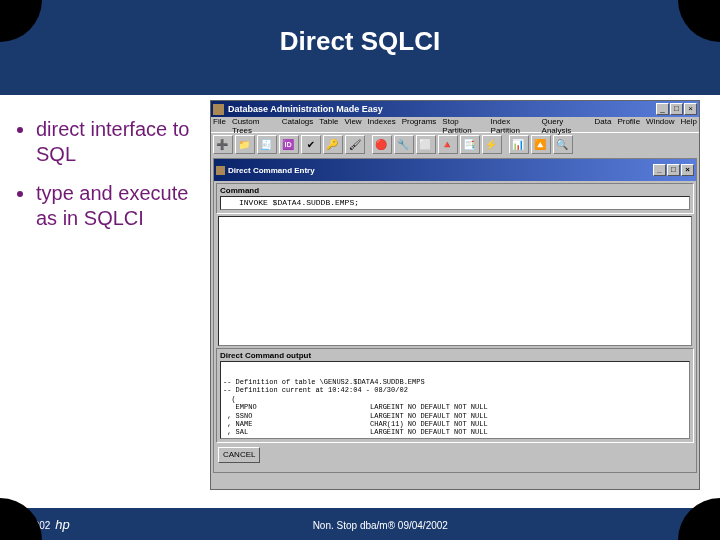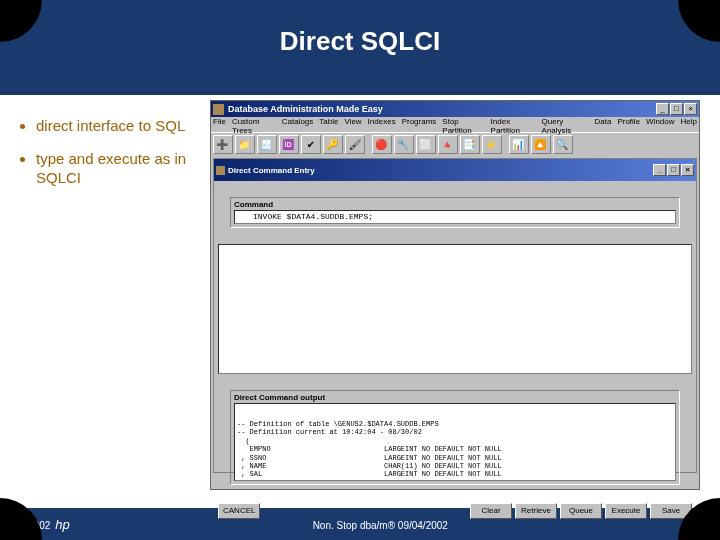--- a/index.html
+++ b/index.html
@@ -4,37 +4,37 @@
 <style>
   * { margin: 0; padding: 0; box-sizing: border-box; }
   body { width: 720px; height: 540px; background: #1a3a6e; font-family: Arial, sans-serif; position: relative; overflow: hidden; }
   .corner-tl, .corner-tr, .corner-bl, .corner-br { position: absolute; width: 42px; height: 42px; background: #000; z-index: 100; }
   .corner-tl { top: 0; left: 0; border-bottom-right-radius: 42px; }
   .corner-tr { top: 0; right: 0; border-bottom-left-radius: 42px; }
   .corner-bl { bottom: 0; left: 0; border-top-right-radius: 42px; }
   .corner-br { bottom: 0; right: 0; border-top-left-radius: 42px; }
   .slide-title { color: #fff; font-size: 26px; text-align: center; padding: 26px 0 16px 0; }
   .content-area { position: absolute; top: 95px; left: 0; right: 0; bottom: 32px; background: #fff; }
-  .bullets { position: absolute; left: 22px; top: 22px; width: 175px; font-size: 15px; color: #a16207; }
+  .bullets { position: absolute; left: 22px; top: 22px; width: 175px; font-size: 20px; color: #701a75; }
   .bullets li { list-style: disc; margin-left: 14px; margin-bottom: 14px; line-height: 1.25; }
   .app-window { position: absolute; left: 210px; top: 5px; width: 490px; height: 390px; border: 1px solid #666; background: #c0c0c0; font-family: "MS Sans Serif", Tahoma, sans-serif; font-size: 9px; }
   .titlebar { background: linear-gradient(to right, #0a246a, #5a7edc); color: #fff; height: 16px; display: flex; align-items: center; padding: 1px 2px; }
   .titlebar .ticon { width: 11px; height: 11px; background: #a85; margin-right: 4px; }
   .titlebar .ttxt { flex: 1; font-size: 9px; font-weight: bold; }
   .winbtn { width: 13px; height: 12px; background: #c0c0c0; border: 1px solid #fff; border-right-color: #555; border-bottom-color: #555; margin-left: 1px; font-size: 8px; text-align: center; line-height: 10px; color: #000; }
   .menubar { background: #c0c0c0; height: 15px; display: flex; align-items: flex-start; padding: 0 2px; font-size: 8px; color: #000; gap: 6px; }
   .menubar span { cursor: default; }
   .toolbar { background: #c0c0c0; height: 24px; display: flex; align-items: center; padding: 2px; gap: 2px; border-top: 1px solid #fff; }
   .tbtn { width: 20px; height: 19px; background: #c0c0c0; border: 1px solid #fff; border-right-color: #808080; border-bottom-color: #808080; display: flex; align-items: center; justify-content: center; font-size: 10px; }
   .tsep { width: 3px; }
   .inner-window { position: absolute; left: 2px; top: 57px; right: 2px; bottom: 16px; border: 1px solid #808080; background: #c0c0c0; }
   .inner-title { background: linear-gradient(to right, #0a246a, #5a7edc); color: #fff; height: 22px; display: flex; align-items: center; padding: 0 2px; font-size: 8px; font-weight: bold; }
   .inner-title .ticon { width: 9px; height: 9px; background: #a85; margin-right: 3px; }
   .inner-title .sp { flex: 1; }
-  .grp { margin: 16px; border: 1px solid #808080; border-right-color: #fff; border-bottom-color: #fff; }
+  .grp { margin: 2px; border: 1px solid #808080; border-right-color: #fff; border-bottom-color: #fff; }
   .grp-label { font-size: 8px; color: #000; margin: 2px 3px 0 3px; font-weight: bold; }
   .cmd-input { margin: 1px 3px 3px 3px; height: 14px; background: #fff; border: 1px inset #808080; font-family: "Courier New", monospace; font-size: 8px; padding: 1px 18px; color: #000; }
   .blank-area { margin: 0 4px; height: 130px; background: #fff; border: 1px inset #808080; }
   .output-area { margin: 1px 3px 3px 3px; height: 78px; background: #fff; border: 1px inset #808080; font-family: "Courier New", monospace; font-size: 7px; color: #000; padding: 16px 2px; white-space: pre; overflow: hidden; line-height: 1.2; }
   .btnrow { display: flex; justify-content: space-between; padding: 2px 4px; }
   .btngrp { display: flex; gap: 3px; }
   .dbtn { min-width: 42px; height: 16px; background: #c0c0c0; border: 1px solid #fff; border-right-color: #555; border-bottom-color: #555; font-size: 8px; text-align: center; line-height: 14px; color: #000; padding: 0 4px; cursor: default; }
   .statusbar { position: absolute; left: 0; right: 0; bottom: 0; height: 14px; background: #c0c0c0; border-top: 1px solid #fff; display: flex; font-size: 8px; color: #000; align-items: center; }
   .statusbar .cell { border: 1px inset #ddd; height: 12px; padding: 0 4px; line-height: 11px; }
   .statusbar .c1 { width: 36px; }
@@ -128,27 +128,20 @@
  , SSNO                            LARGEINT NO DEFAULT NOT NULL
  , NAME                            CHAR(11) NO DEFAULT NOT NULL
  , SAL                             LARGEINT NO DEFAULT NOT NULL
  , DOB                             DECIMAL( 1, 1 ) NO DEFAULT NOT NULL
  , ADDR                            CHAR(31) NO DEFAULT NOT NULL</div>
       </div>
       <div class="btnrow">
         <div class="btngrp">
           <div class="dbtn">CANCEL</div>
         </div>
-        <div class="btngrp">
-          <div class="dbtn">Clear</div>
-          <div class="dbtn">Retrieve</div>
-          <div class="dbtn">Queue</div>
-          <div class="dbtn">Execute</div>
-          <div class="dbtn">Save</div>
-        </div>
       </div>
     </div>
 
   </div>
 </div>
 
 <div class="footer">
   <span>
     <span>© 2002</span>
     <span class="hp">hp</span>

